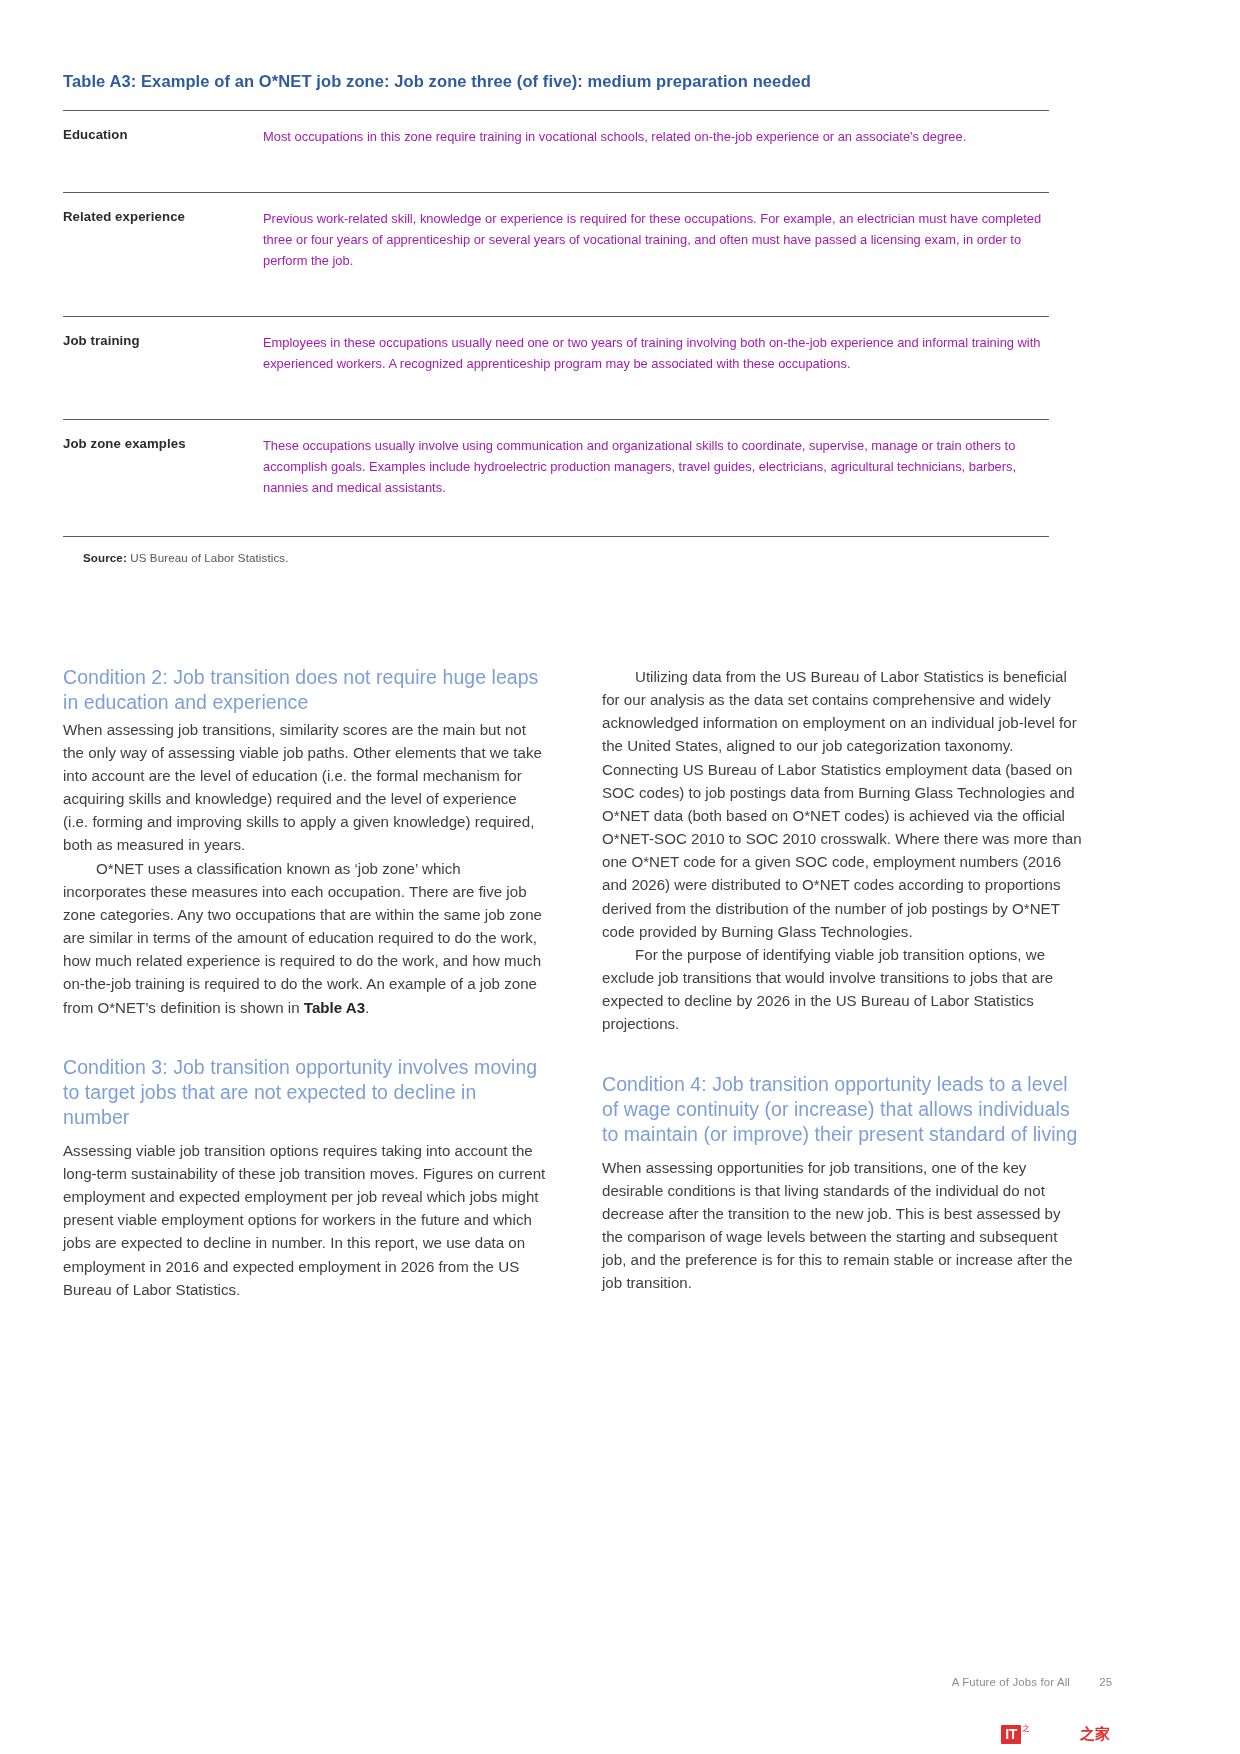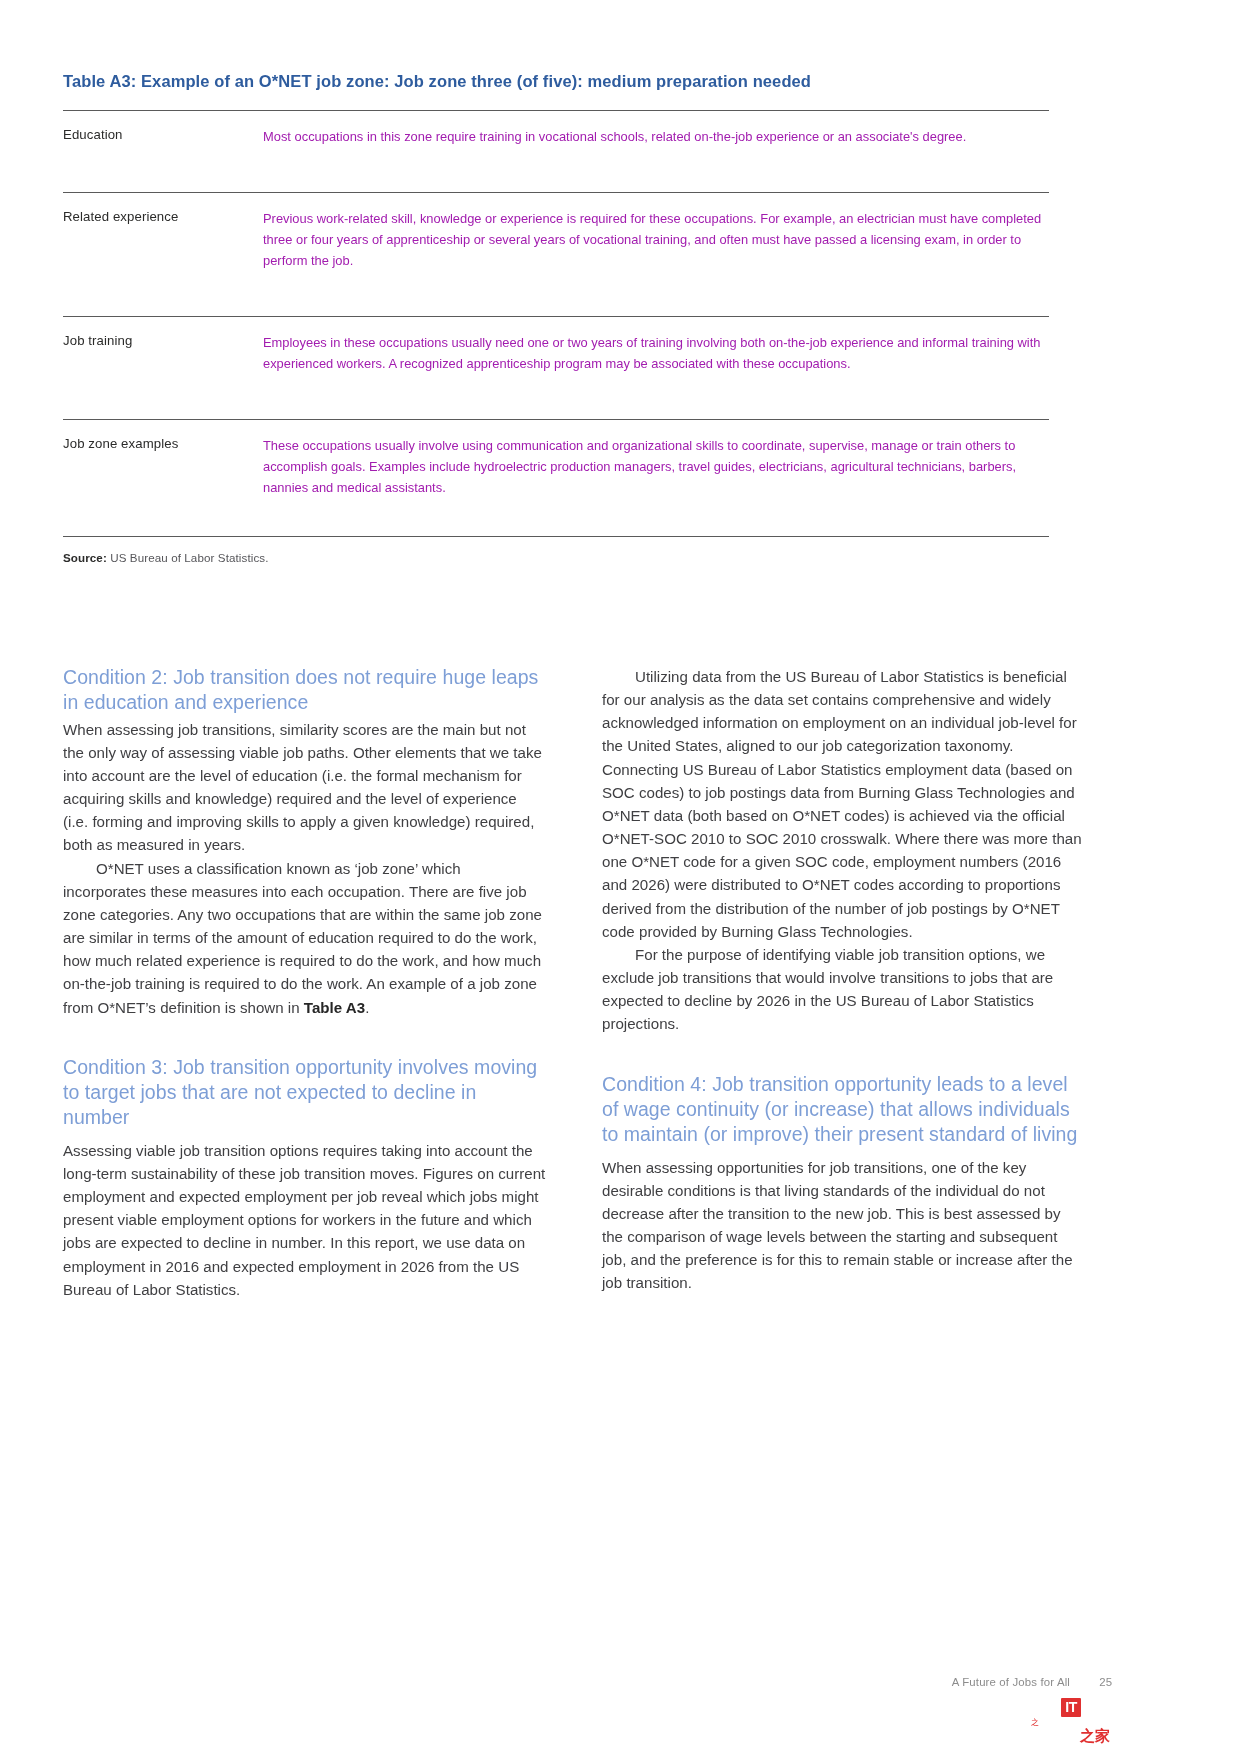--- a/index.html
+++ b/index.html
@@ -50,37 +50,37 @@
     padding: 16px 0 44px 0;
   }
   table.a3 tr:last-child td {
     border-bottom: 1.6px solid #5a5a5a;
     padding-bottom: 38px;
   }
   td.rl {
     width: 200px;
     padding-left: 16px;
     font-size: 13.2px;
-    font-weight: normal;
+    font-weight: bold;
     color: #2b2b2a;
     letter-spacing: 0.1px;
   }
   td.rv {
     font-size: 12.9px;
     line-height: 1.62;
     color: #a21caf;
     padding-right: 20px;
   }
   .source {
     margin-top: 14px;
     font-size: 11.6px;
     color: #56565a;
     letter-spacing: 0.1px;
   }
-  .source b { color: #2b2b2a; font-weight: bold; }
+  .source b { color: #2b2b2a; font-weight: bold; margin-left: 20px; }
 
   
   .cols {
     position: absolute;
     left: 63px;
     top: 665px;
     width: 986px;
     display: flex;
     gap: 56px;
   }
@@ -135,21 +135,20 @@
 
   
   .wm {
     position: absolute;
     right: 18px;
     bottom: 10px;
     display: flex;
     align-items: center;
     gap: 2px;
     line-height: 1;
-    flex-direction: column;
   }
   .wm-it {
     background: #e03030;
     color: #ffffff;
     font-weight: bold;
     font-size: 14px;
     padding: 2px 4px 3px 4px;
     letter-spacing: -0.4px;
     border-radius: 1px;
     font-family: "Liberation Sans", sans-serif;

